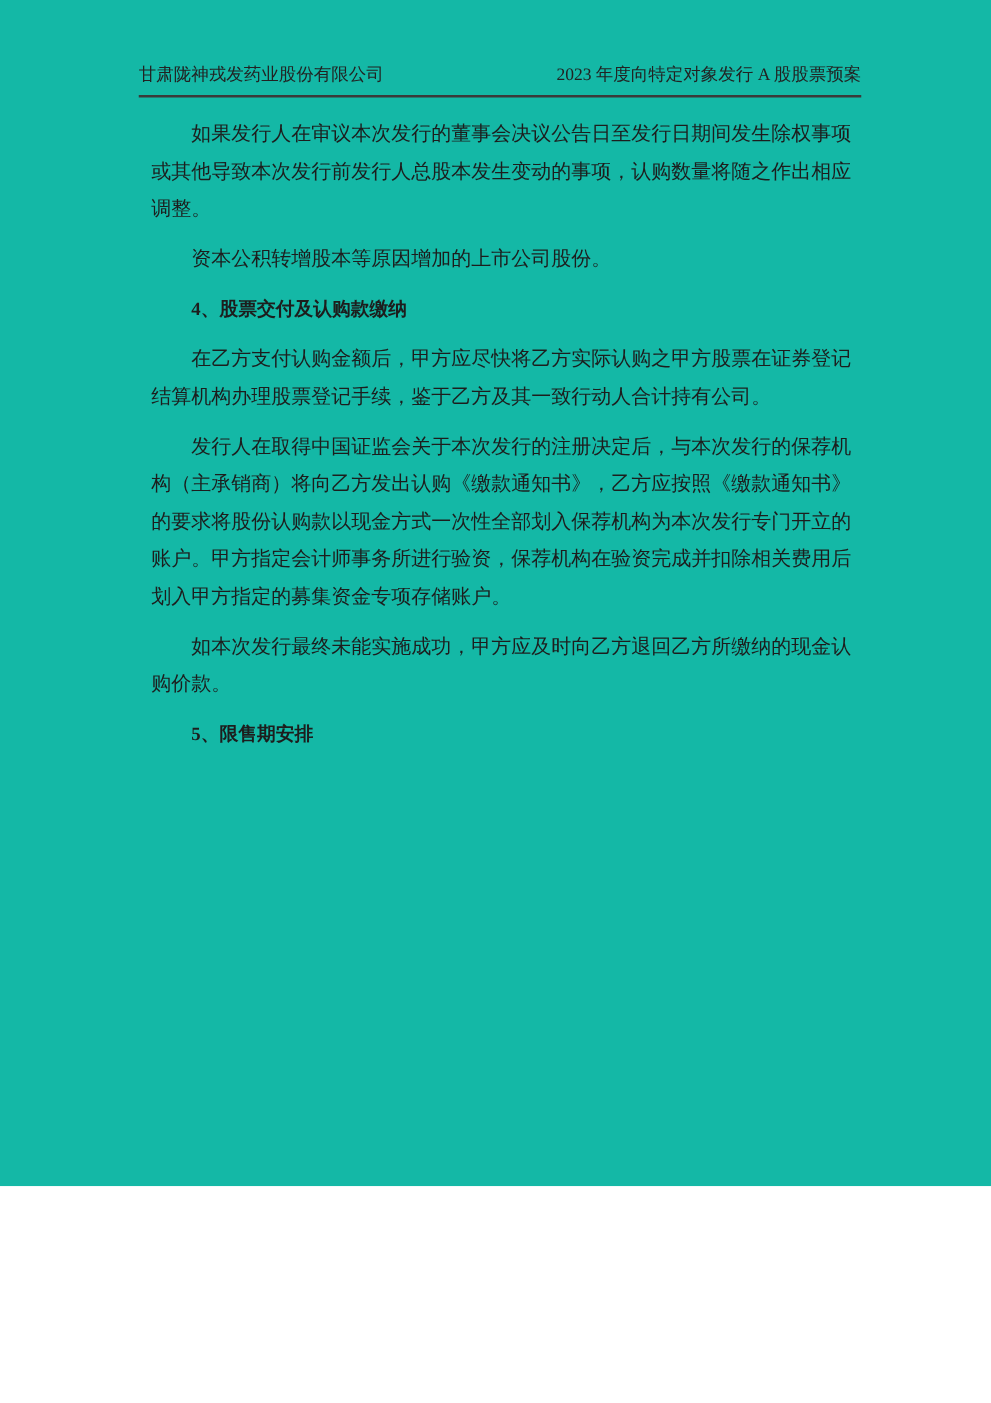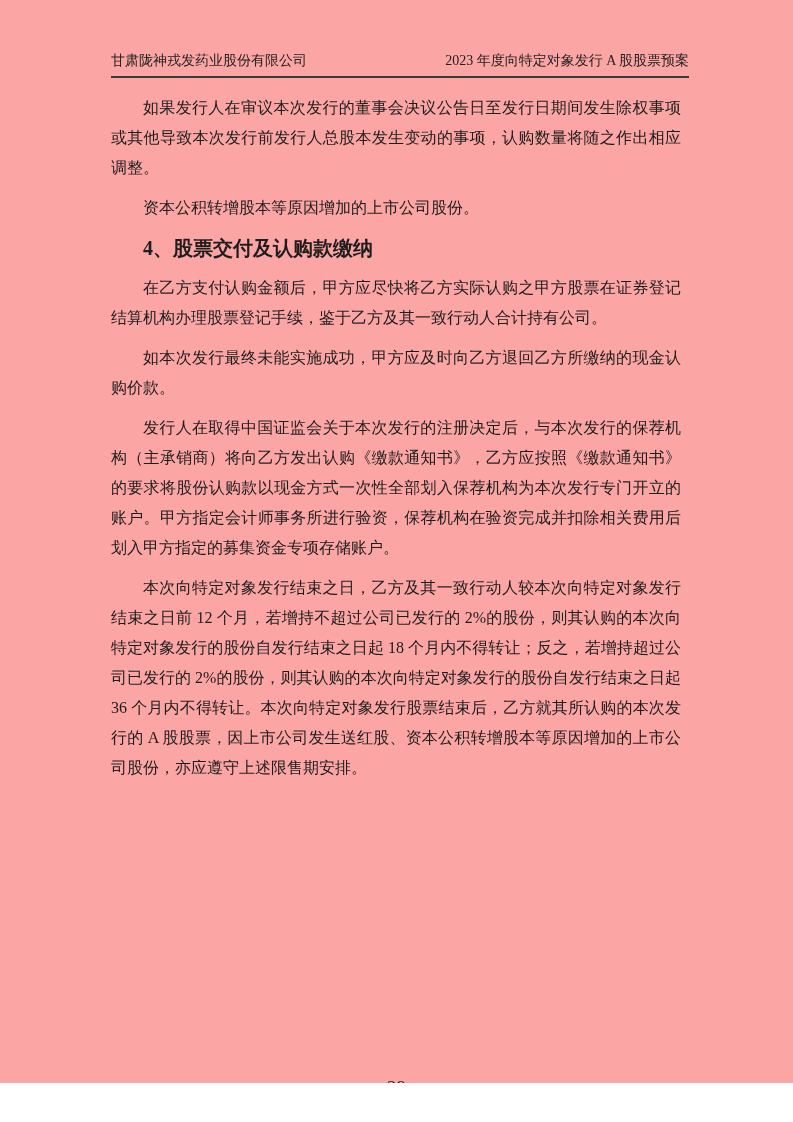--- a/index.html
+++ b/index.html
@@ -3,22 +3,22 @@
 <meta charset="utf-8">
 <style>
   html, body {
     margin: 0;
     padding: 0;
     background: #ffffff;
   }
   .page {
     position: relative;
     width: 793px;
-    height: 1083px;
-    background: #fca5a5;
+    height: 949px;
+    background: #14b8a6;
     overflow: hidden;
     font-family: "Liberation Serif", "DejaVu Serif", serif;
     color: #1d1d1d;
   }
   .header {
     position: absolute;
     top: 52px;
     left: 111px;
     right: 104px;
     display: flex;
@@ -28,34 +28,34 @@
     line-height: 17px;
     padding-bottom: 7px;
     border-bottom: 2px solid #3a3a3a;
     color: #222222;
   }
   .header .company { text-align: left; white-space: nowrap; }
   .header .doctitle { text-align: center; white-space: nowrap; }
   .content {
     position: absolute;
     top: 93px;
-    left: 111px;
+    left: 121px;
     right: 112px;
   }
   .para {
     font-size: 16px;
     line-height: 30px;
     text-align: justify;
     text-justify: inter-ideograph;
     text-indent: 32px;
     margin: 10px 0;
     word-break: break-all;
   }
   .heading {
-    font-size: 20px;
+    font-size: 15px;
     font-weight: bold;
     line-height: 30px;
     text-indent: 32px;
     margin: 10px 0;
     white-space: nowrap;
   }
   .content > :first-child { margin-top: 0; }
   .footer {
     position: absolute;
     top: 1079px;
@@ -75,22 +75,22 @@
   <div class="header">
     <span class="company">甘肃陇神戎发药业股份有限公司</span>
     <span class="doctitle">2023 年度向特定对象发行 A 股股票预案</span>
   </div>
 
   <div class="content">
       <div class="para">如果发行人在审议本次发行的董事会决议公告日至发行日期间发生除权事项或其他导致本次发行前发行人总股本发生变动的事项，认购数量将随之作出相应调整。</div>
       <div class="para">资本公积转增股本等原因增加的上市公司股份。</div>
       <div class="heading">4、股票交付及认购款缴纳</div>
       <div class="para">在乙方支付认购金额后，甲方应尽快将乙方实际认购之甲方股票在证券登记结算机构办理股票登记手续，鉴于乙方及其一致行动人合计持有公司。</div>
+      <div class="para">发行人在取得中国证监会关于本次发行的注册决定后，与本次发行的保荐机构（主承销商）将向乙方发出认购《缴款通知书》，乙方应按照《缴款通知书》的要求将股份认购款以现金方式一次性全部划入保荐机构为本次发行专门开立的账户。甲方指定会计师事务所进行验资，保荐机构在验资完成并扣除相关费用后划入甲方指定的募集资金专项存储账户。</div>
       <div class="para">如本次发行最终未能实施成功，甲方应及时向乙方退回乙方所缴纳的现金认购价款。</div>
-      <div class="para">发行人在取得中国证监会关于本次发行的注册决定后，与本次发行的保荐机构（主承销商）将向乙方发出认购《缴款通知书》，乙方应按照《缴款通知书》的要求将股份认购款以现金方式一次性全部划入保荐机构为本次发行专门开立的账户。甲方指定会计师事务所进行验资，保荐机构在验资完成并扣除相关费用后划入甲方指定的募集资金专项存储账户。</div>
-      <div class="para">本次向特定对象发行结束之日，乙方及其一致行动人较本次向特定对象发行结束之日前 12 个月，若增持不超过公司已发行的 2%的股份，则其认购的本次向特定对象发行的股份自发行结束之日起 18 个月内不得转让；反之，若增持超过公司已发行的 2%的股份，则其认购的本次向特定对象发行的股份自发行结束之日起 36 个月内不得转让。本次向特定对象发行股票结束后，乙方就其所认购的本次发行的 A 股股票，因上市公司发生送红股、资本公积转增股本等原因增加的上市公司股份，亦应遵守上述限售期安排。</div>
+      <div class="heading">5、限售期安排</div>
     </div>
 
   <div class="footer">
     <span>29</span>
   </div>
 
 </div>
 
 </body></html>

